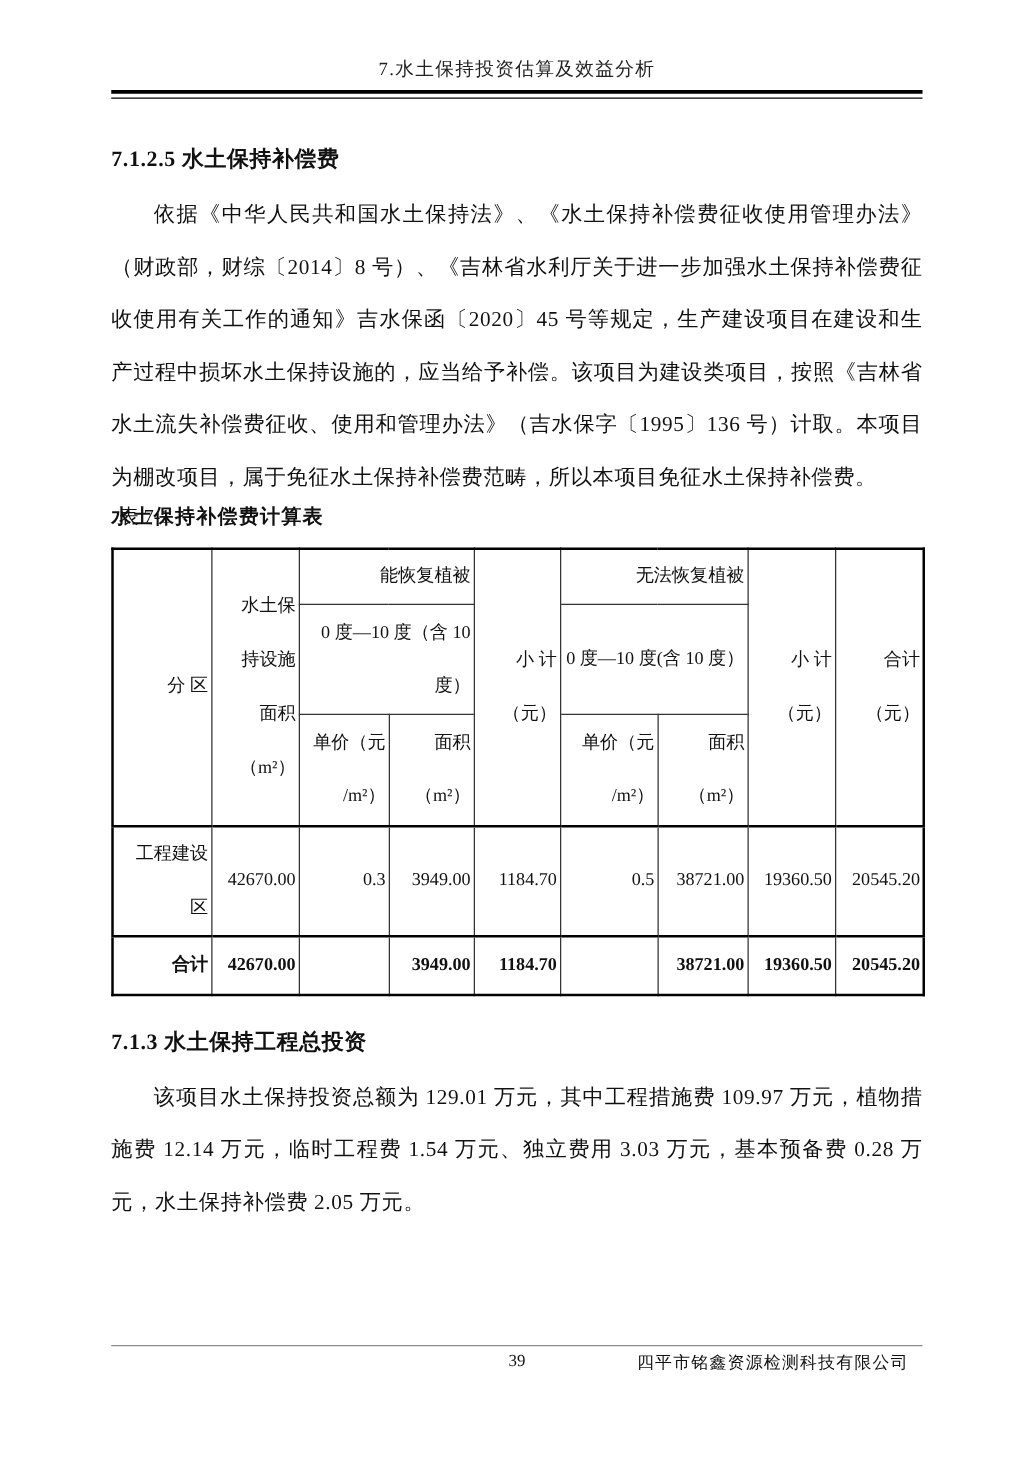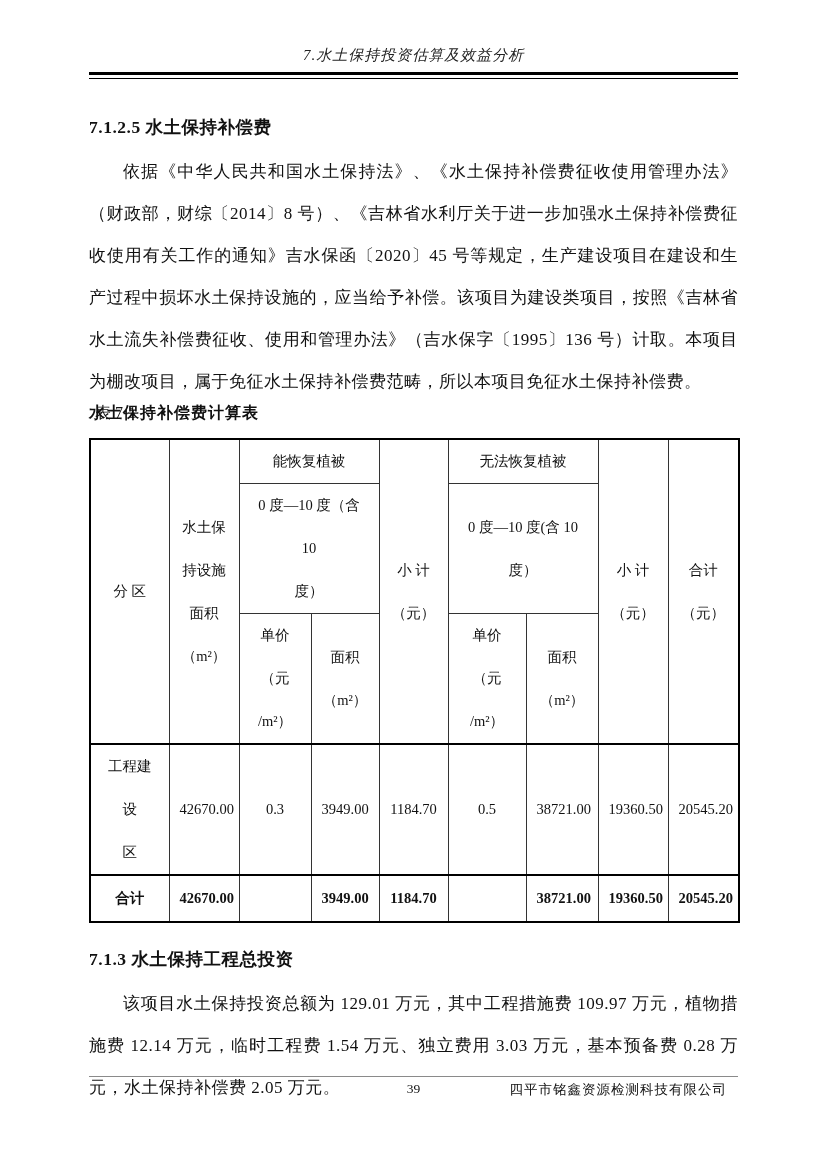--- a/index.html
+++ b/index.html
@@ -7,21 +7,21 @@
   body {
     width: 827px; height: 1169px;
     position: relative;
     font-family: "Liberation Serif", "DejaVu Serif", serif;
     color: #111;
     overflow: hidden;
   }
   .content { margin: 0 89px; width: 649px; }
 
   
-  .page-header { padding-top: 46px; font-style: italic; }
+  .page-header { padding-top: 46px; }
   .page-header .title {
     text-align: center;
     font-size: 15px;
     letter-spacing: 1px;
     color: #222;
   }
   .header-rule {
     margin-top: 7px;
     height: 7px;
     border-top: 3px solid #000;
@@ -64,25 +64,25 @@
   table.comp-table {
     margin-top: 13px;
     border-collapse: collapse;
     table-layout: fixed;
     width: 649px;
     border: 2px solid #000;
     font-size: 14.5px;
   }
   table.comp-table td {
     border: 1px solid #333;
-    text-align: center;
+    text-align: right;
     vertical-align: middle;
     white-space: pre-line;
     line-height: 43px;
-    padding: 0 10px;
+    padding: 0 2px;
   }
   tr.hrow-1 { height: 43px; }
   tr.hrow-2 { height: 88px; }
   tr.hrow-3 { height: 89px; }
   tr.drow   { height: 86px; margin-left: 36px; }
   tr.trow   { height: 47px; }
   tr.drow > td { border-top: 2px solid #000; }
   tr.trow > td { border-top: 2px solid #000; font-weight: bold; }
 
   

